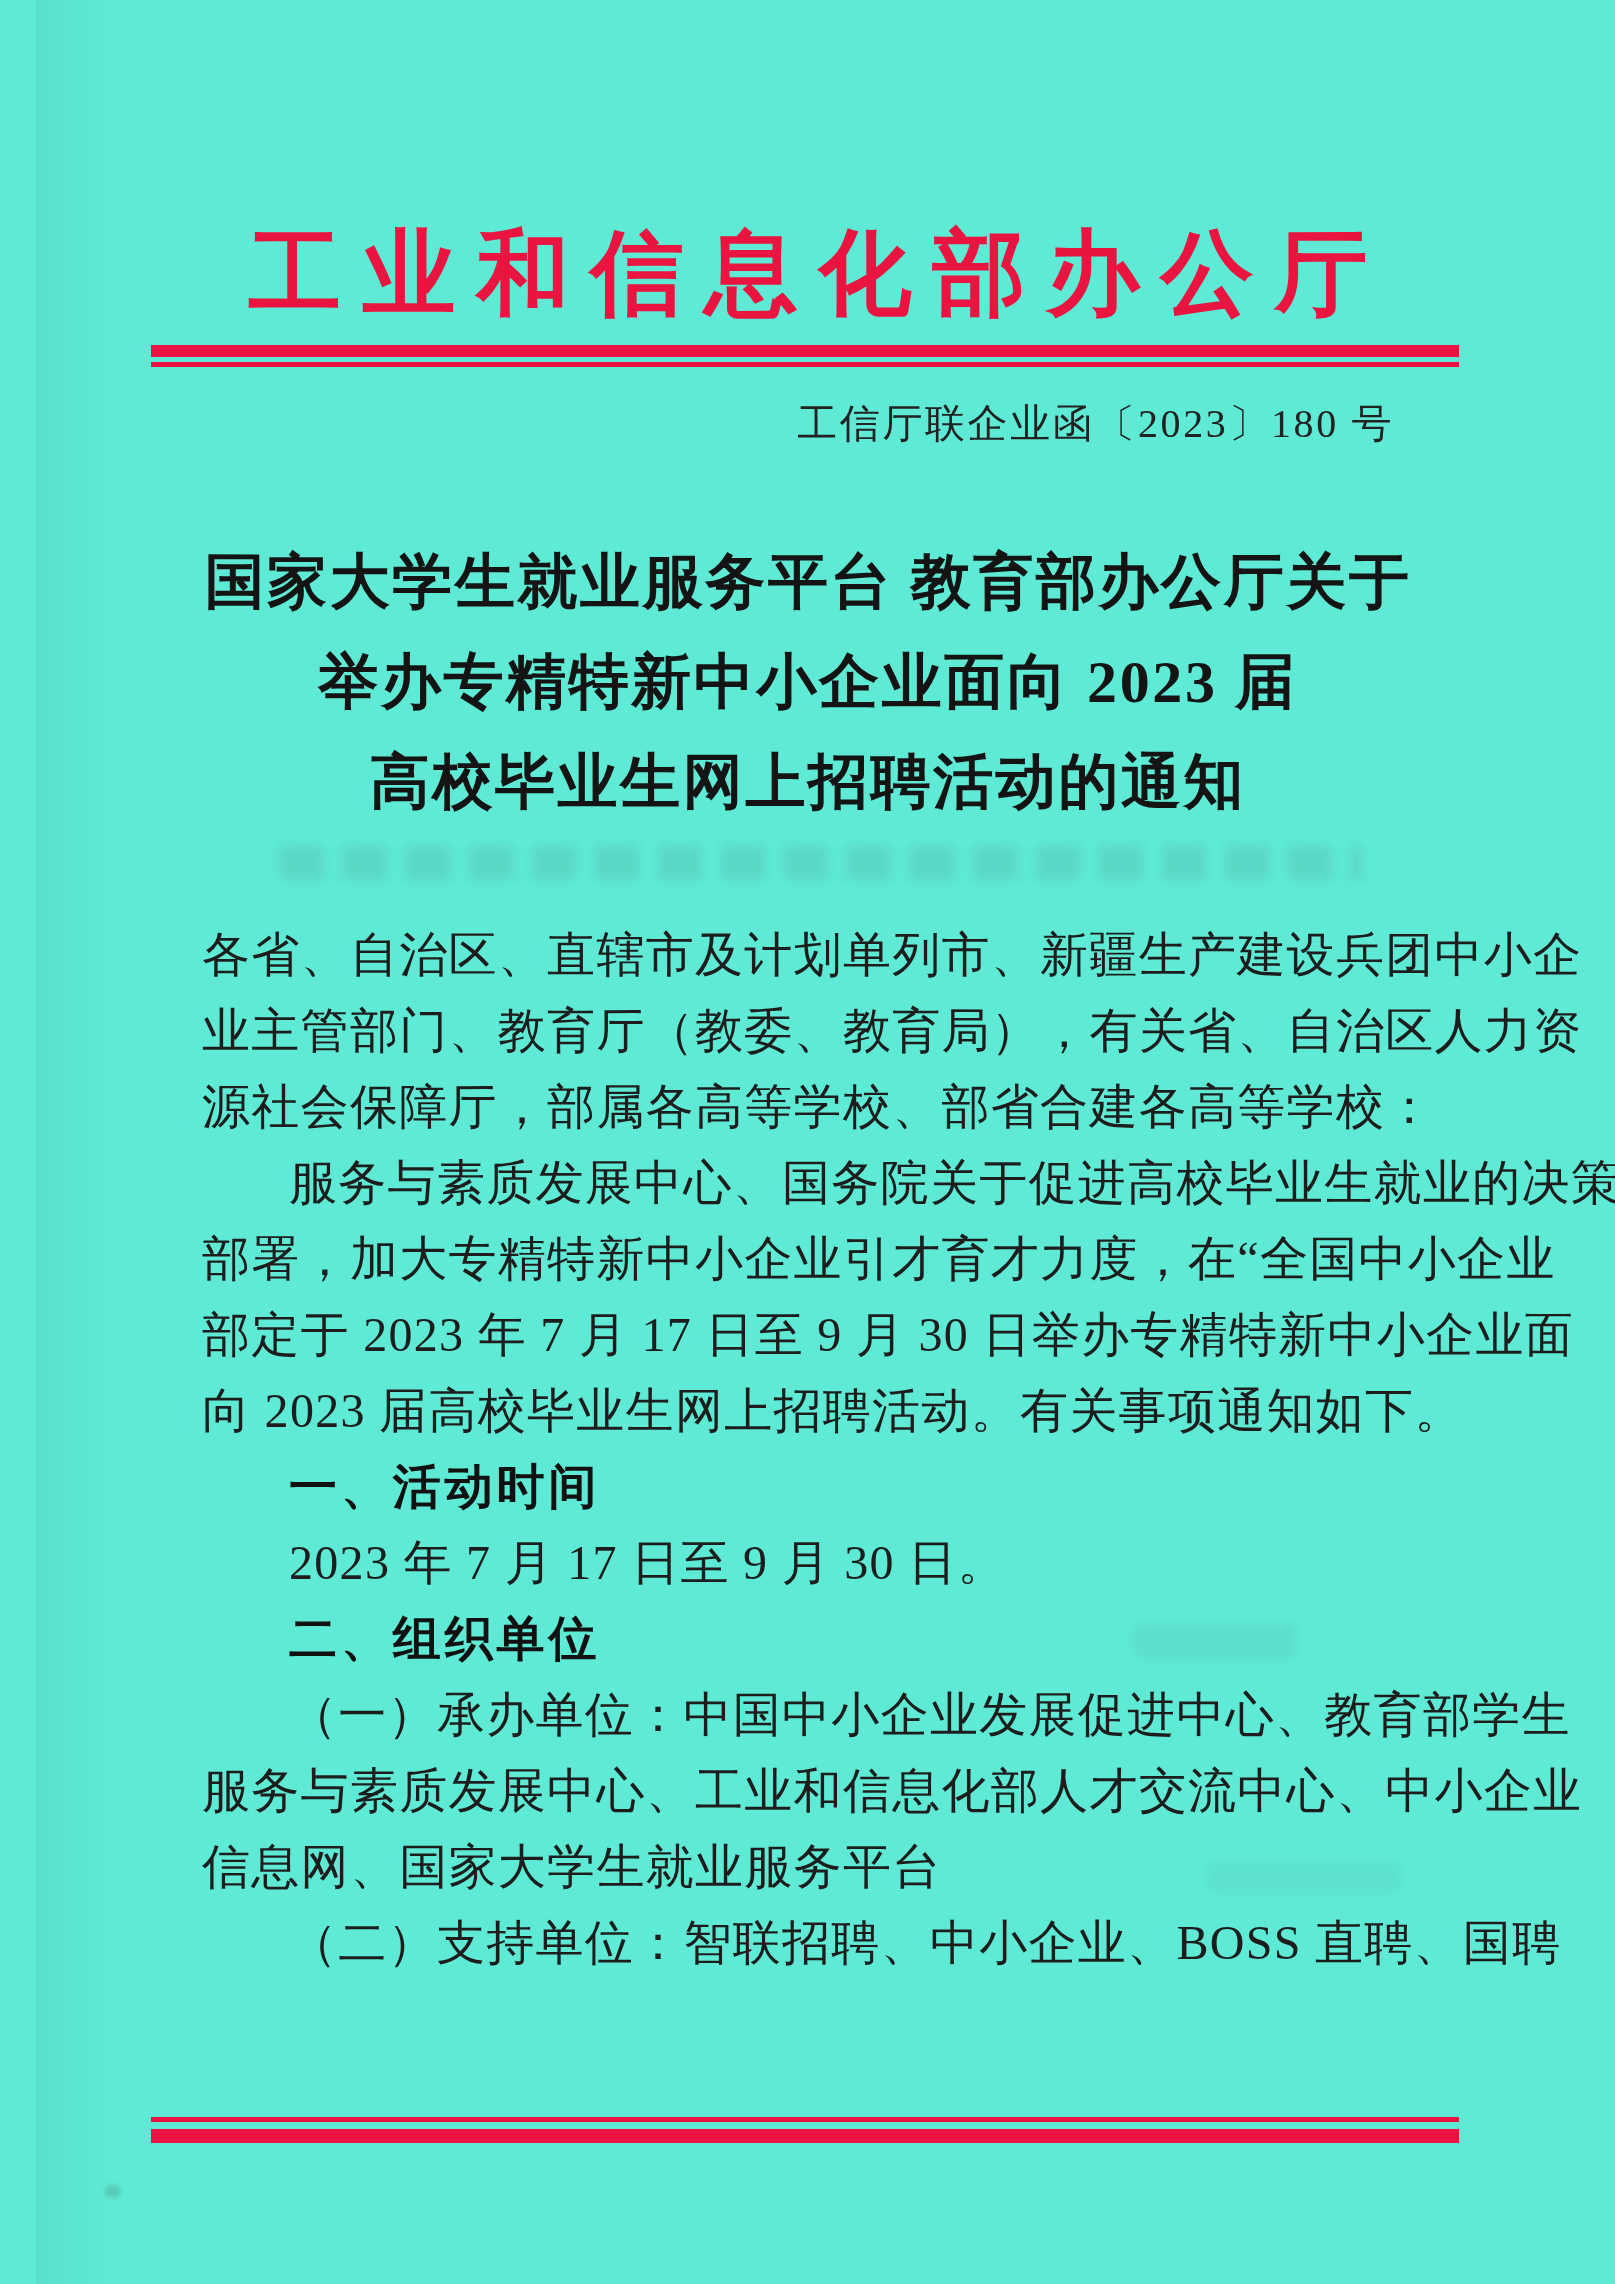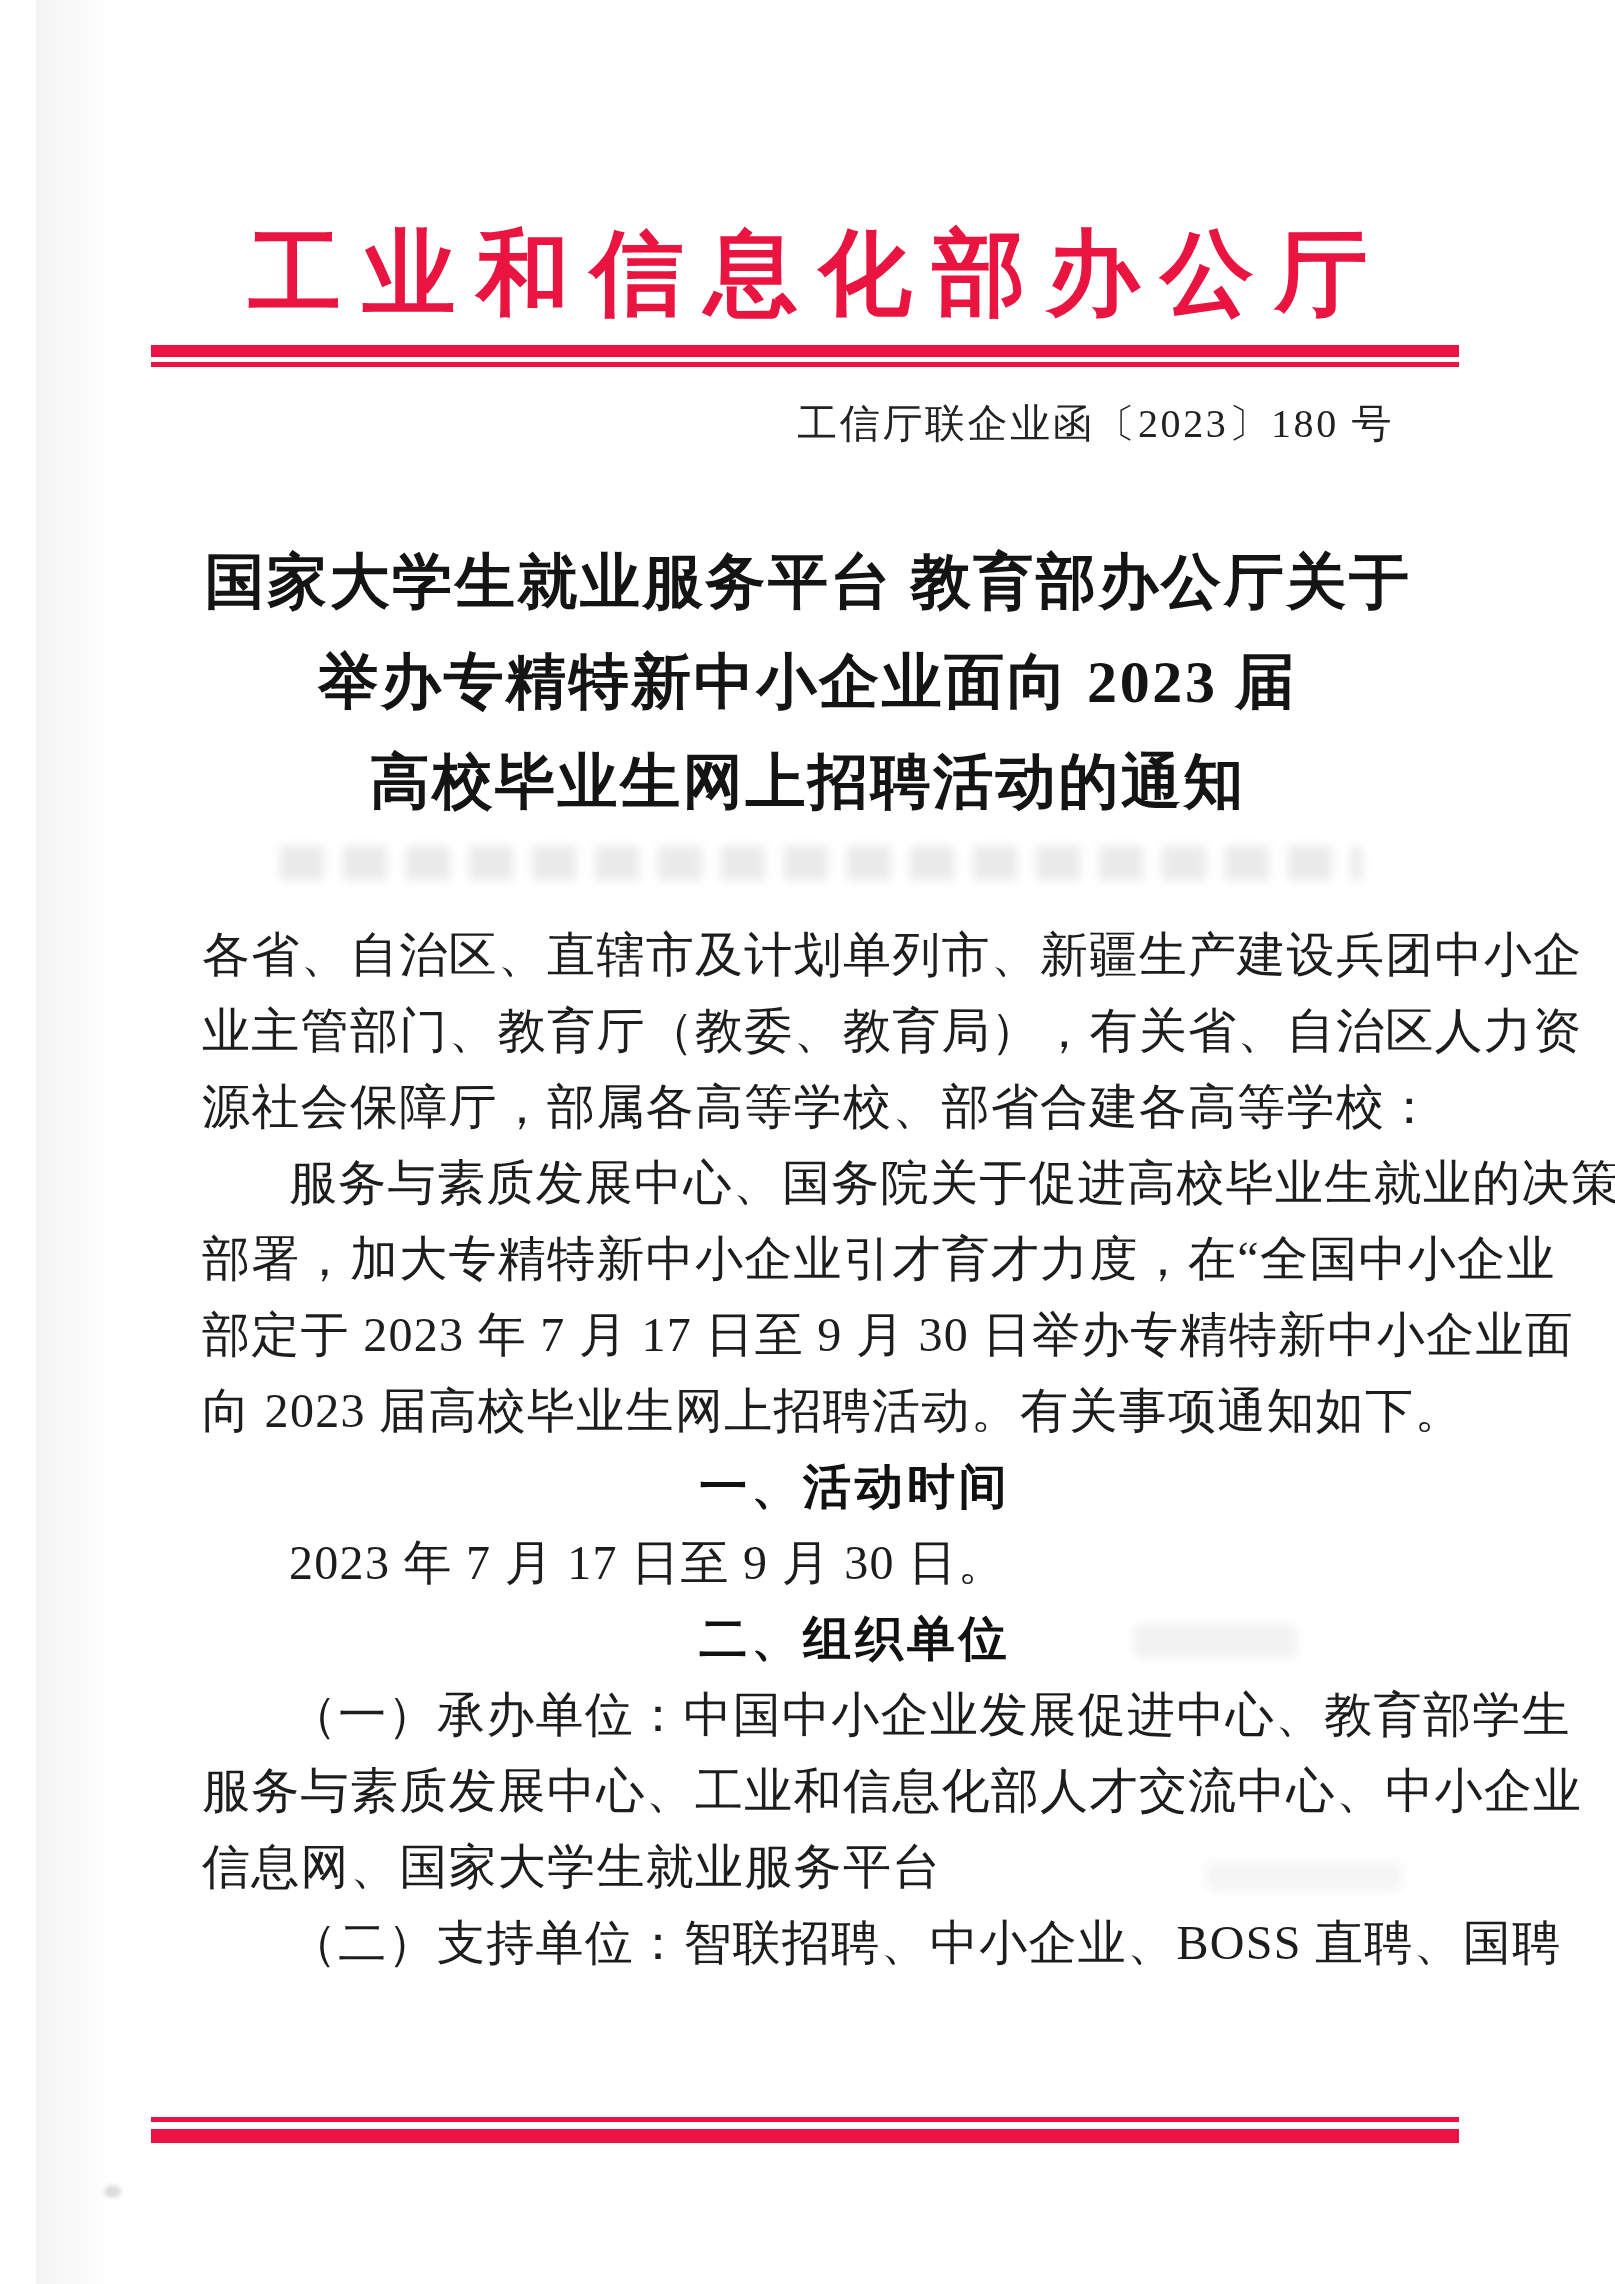--- a/index.html
+++ b/index.html
@@ -1,19 +1,19 @@
 <!DOCTYPE html>
 <html style="font-size:10.4px"><head>
 <meta charset="utf-8">
 <style>
   html,body{margin:0;padding:0;background:#9a9a9a;}
   .page{
     position:relative;
     width:1616px;height:2284px;
-    background:#ffffff;
+    background:#5eead4;
     overflow:hidden;
     font-family:"Liberation Serif","DejaVu Serif",serif;
     color:#1f1f1f;
   }
   
   .scan-shade{
     position:absolute;left:36px;top:0;width:78px;height:100%;
     background:linear-gradient(90deg,rgba(0,0,0,0.045),rgba(0,0,0,0));
     pointer-events:none;
   }
@@ -46,21 +46,21 @@
     position:absolute;left:202px;top:917px;width:1219px;
     font-size:48px;letter-spacing:1.3px;color:#1d1d1d;
   }
   .line{
     height:76px;line-height:76px;
     white-space:nowrap;
   }
   .indent{padding-left:87px;}
   .heading{
     font-family:"Liberation Sans","DejaVu Sans",sans-serif;
-    font-weight:bold;color:#111;letter-spacing:3.9px;text-align:center;
+    font-weight:bold;color:#111;letter-spacing:3.9px;
   }
   
   .ghost{
     position:absolute;pointer-events:none;
     filter:blur(4.6px);opacity:.55;
   }
   .ghost-row{
     left:280px;top:846px;width:1082px;height:34px;
     background:repeating-linear-gradient(90deg,
       rgba(70,70,75,0.20) 0px 44px, rgba(0,0,0,0) 44px 63px);

